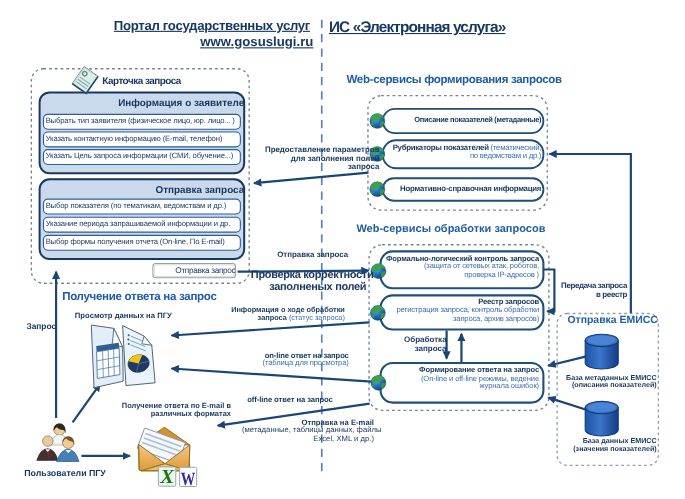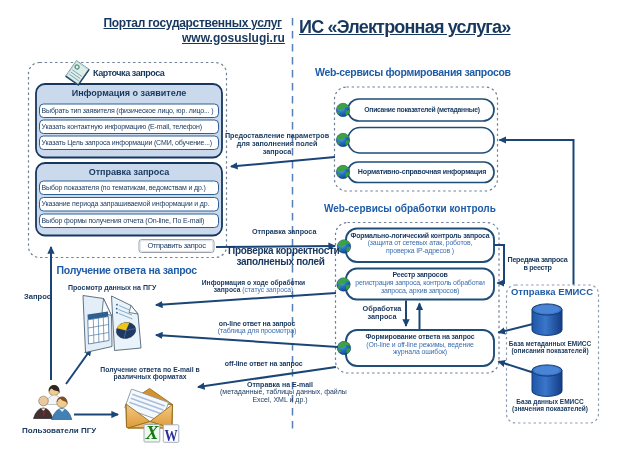--- a/index.html
+++ b/index.html
@@ -1,17 +1,17 @@
 <!DOCTYPE html>
 <html><head><meta charset="utf-8"><style>
 html,body{margin:0;padding:0;background:#fff}
 #c{position:relative;width:623px;height:454px;background:#fff;font-family:"Liberation Sans",sans-serif;overflow:hidden}
 .t{position:absolute;white-space:nowrap;color:#17375E;line-height:1.12}
 .b{font-weight:bold}
-.ctr{text-align:center}
+.ctr{text-align:right}
 .blu{color:#1E5CA8}
 .lb{color:#3C6FB0}
 svg{position:absolute;left:0;top:0}
 </style></head>
 <body>
 <div id="c">
 <svg width="623" height="454" viewBox="0 0 623 454">
 <defs>
 <marker id="ah" viewBox="0 0 10 10" refX="8.5" refY="5" markerWidth="3.9" markerHeight="3.9" orient="auto-start-reverse">
   <path d="M0,0.3 L9.8,5 L0,9.7 z" fill="#1B4577"></path>
@@ -181,45 +181,46 @@
 
   <circle cx="62" cy="402.5" r="5.2" fill="#eecb8e" stroke="#6b5238" stroke-width="0.5"></circle>
   <path d="M56.8,402 a5.2,5.2 0 0 1 10.4,-0.4 q0.5,1.8 0.1,3.2 q-0.1,-3 -2.1,-3.4 q-3.1,-0.6 -4.9,-2.7 q-2.4,0.5 -3.1,3.3 q-0.4,0 -0.4,0 z" fill="#7b4f28"></path>
   <path d="M51.5,419.5 q3.9,-11 10.3,-11 q6.7,0 10,11 z" fill="#4380b4" stroke="#2a5d94" stroke-width="0.7"></path>
   <path d="M59.5,409 l2.6,3.1 l2.6,-3.1 z" fill="#e8f0f7"></path>
 </g>
 </svg>
 
 <div class="t b" style="left:103.5px;top:17px;font-size:12px;letter-spacing:-0.3px;text-decoration:underline">Портал государственных услуг</div>
 <div class="t b" style="left:182px;top:31.5px;font-size:12px;text-decoration:underline">www.gosuslugi.ru</div>
-<div class="t b" style="left:299px;top:17px;font-size:18px;letter-spacing:-0.8px;text-decoration:underline">ИС «Электронная услуга»</div>
+<div class="t b" style="left:299px;top:17px;font-size:14px;letter-spacing:-0.8px;text-decoration:underline">ИС «Электронная услуга»</div>
 
 <div class="t b" style="left:93px;top:67.5px;font-size:9px;letter-spacing:-0.45px">Карточка запроса</div>
 
 <div class="t b ctr" style="left:36px;top:88px;width:186px;font-size:9px">Информация о заявителе</div>
 <div class="t" style="left:41.5px;top:106.5px;font-size:7px;letter-spacing:-0.15px">Выбрать тип заявителя (физическое лицо, юр. лицо... )</div>
 <div class="t" style="left:41.5px;top:122.5px;font-size:7px;letter-spacing:-0.15px">Указать контактную информацию (E-mail, телефон)</div>
 <div class="t" style="left:41.5px;top:138.5px;font-size:7px;letter-spacing:-0.15px">Указать Цель запроса информации (СМИ, обучение...)</div>
 
 <div class="t b ctr" style="left:36px;top:167px;width:186px;font-size:9px">Отправка запроса</div>
 <div class="t" style="left:41.5px;top:183.5px;font-size:7px;letter-spacing:-0.15px">Выбор показателя (по тематикам, ведомствам и др.)</div>
 <div class="t" style="left:41.5px;top:200px;font-size:7px;letter-spacing:-0.15px">Указание периода запрашиваемой информации и др.</div>
 <div class="t" style="left:41.5px;top:216.5px;font-size:7px;letter-spacing:-0.15px">Выбор формы получения отчета (On-line, По E-mail)</div>
 
-<div class="t ctr" style="left:139px;top:242px;width:75px;font-size:7.5px;letter-spacing:-0.3px">Отправить запрос</div>
+<div class="t ctr" style="left:139px;top:242px;width:75px;font-size:7.5px;letter-spacing:-0.3px">Отправка запрос</div>
 
 <div class="t b ctr" style="left:209px;top:131.5px;width:136px;font-size:7.2px">Предоставление параметров<br>для заполнения полей<br>запроса</div>
 <div class="t b" style="left:252px;top:228px;font-size:7.2px">Отправка запроса</div>
 <div class="t b ctr" style="left:228px;top:245px;width:105px;font-size:10px;letter-spacing:-0.3px">Проверка корректности<br>заполненых полей</div>
 
 <div class="t b blu" style="left:315px;top:66.5px;font-size:10.5px;letter-spacing:-0.3px">Web-сервисы формирования запросов</div>
 <div class="t b ctr" style="left:352px;top:106px;width:140px;font-size:6.8px;letter-spacing:-0.3px">Описание показателей (метаданные)</div>
+<div class="t b ctr" style="left:352px;top:131px;width:140px;font-size:7.1px;letter-spacing:-0.25px">Рубрикаторы показателей <span class="lb" style="font-weight:normal">(тематический,<br>по ведомствам и др.)</span></div>
 <div class="t b ctr" style="left:352px;top:168.5px;width:140px;font-size:7.1px;letter-spacing:-0.2px">Нормативно-справочная информация</div>
 
-<div class="t b blu" style="left:324px;top:202.5px;font-size:10px">Web-сервисы обработки контроль</div>
+<div class="t b blu" style="left:324px;top:202.5px;font-size:10px">Web-сервисы обработки запросов</div>
 <div class="t b ctr" style="left:350px;top:231.5px;width:140px;font-size:6.9px;letter-spacing:-0.15px">Формально-логический контроль запроса<br><span class="lb" style="font-weight:normal">(защита от сетевых атак, роботов,<br>проверка IP-адресов )</span></div>
 <div class="t b ctr" style="left:350px;top:271px;width:140px;font-size:7px;letter-spacing:-0.2px">Реестр запросов<br><span class="lb" style="font-weight:normal">регистрация запроса, контроль обработки<br>запроса, архив запросов)</span></div>
 <div class="t b ctr" style="left:350px;top:333px;width:140px;font-size:6.9px;letter-spacing:-0.1px">Формирование ответа на запрос<br><span class="lb" style="font-weight:normal">(On-line и off-line режимы, ведение<br>журнала ошибок)</span></div>
 
 <div class="t b ctr" style="left:358px;top:305px;width:48px;font-size:7.3px">Обработка<br>запроса</div>
 <div class="t b ctr" style="left:505px;top:256px;width:65px;font-size:7.2px;letter-spacing:-0.3px">Передача запроса<br>в реестр</div>
 
 <div class="t b blu" style="left:56.5px;top:264.5px;font-size:10.5px;letter-spacing:-0.28px">Получение ответа на запрос</div>
 <div class="t b" style="left:68px;top:284px;font-size:7px">Просмотр данных на ПГУ</div>
 <div class="t b" style="left:24px;top:293px;font-size:7.6px">Запрос</div>

